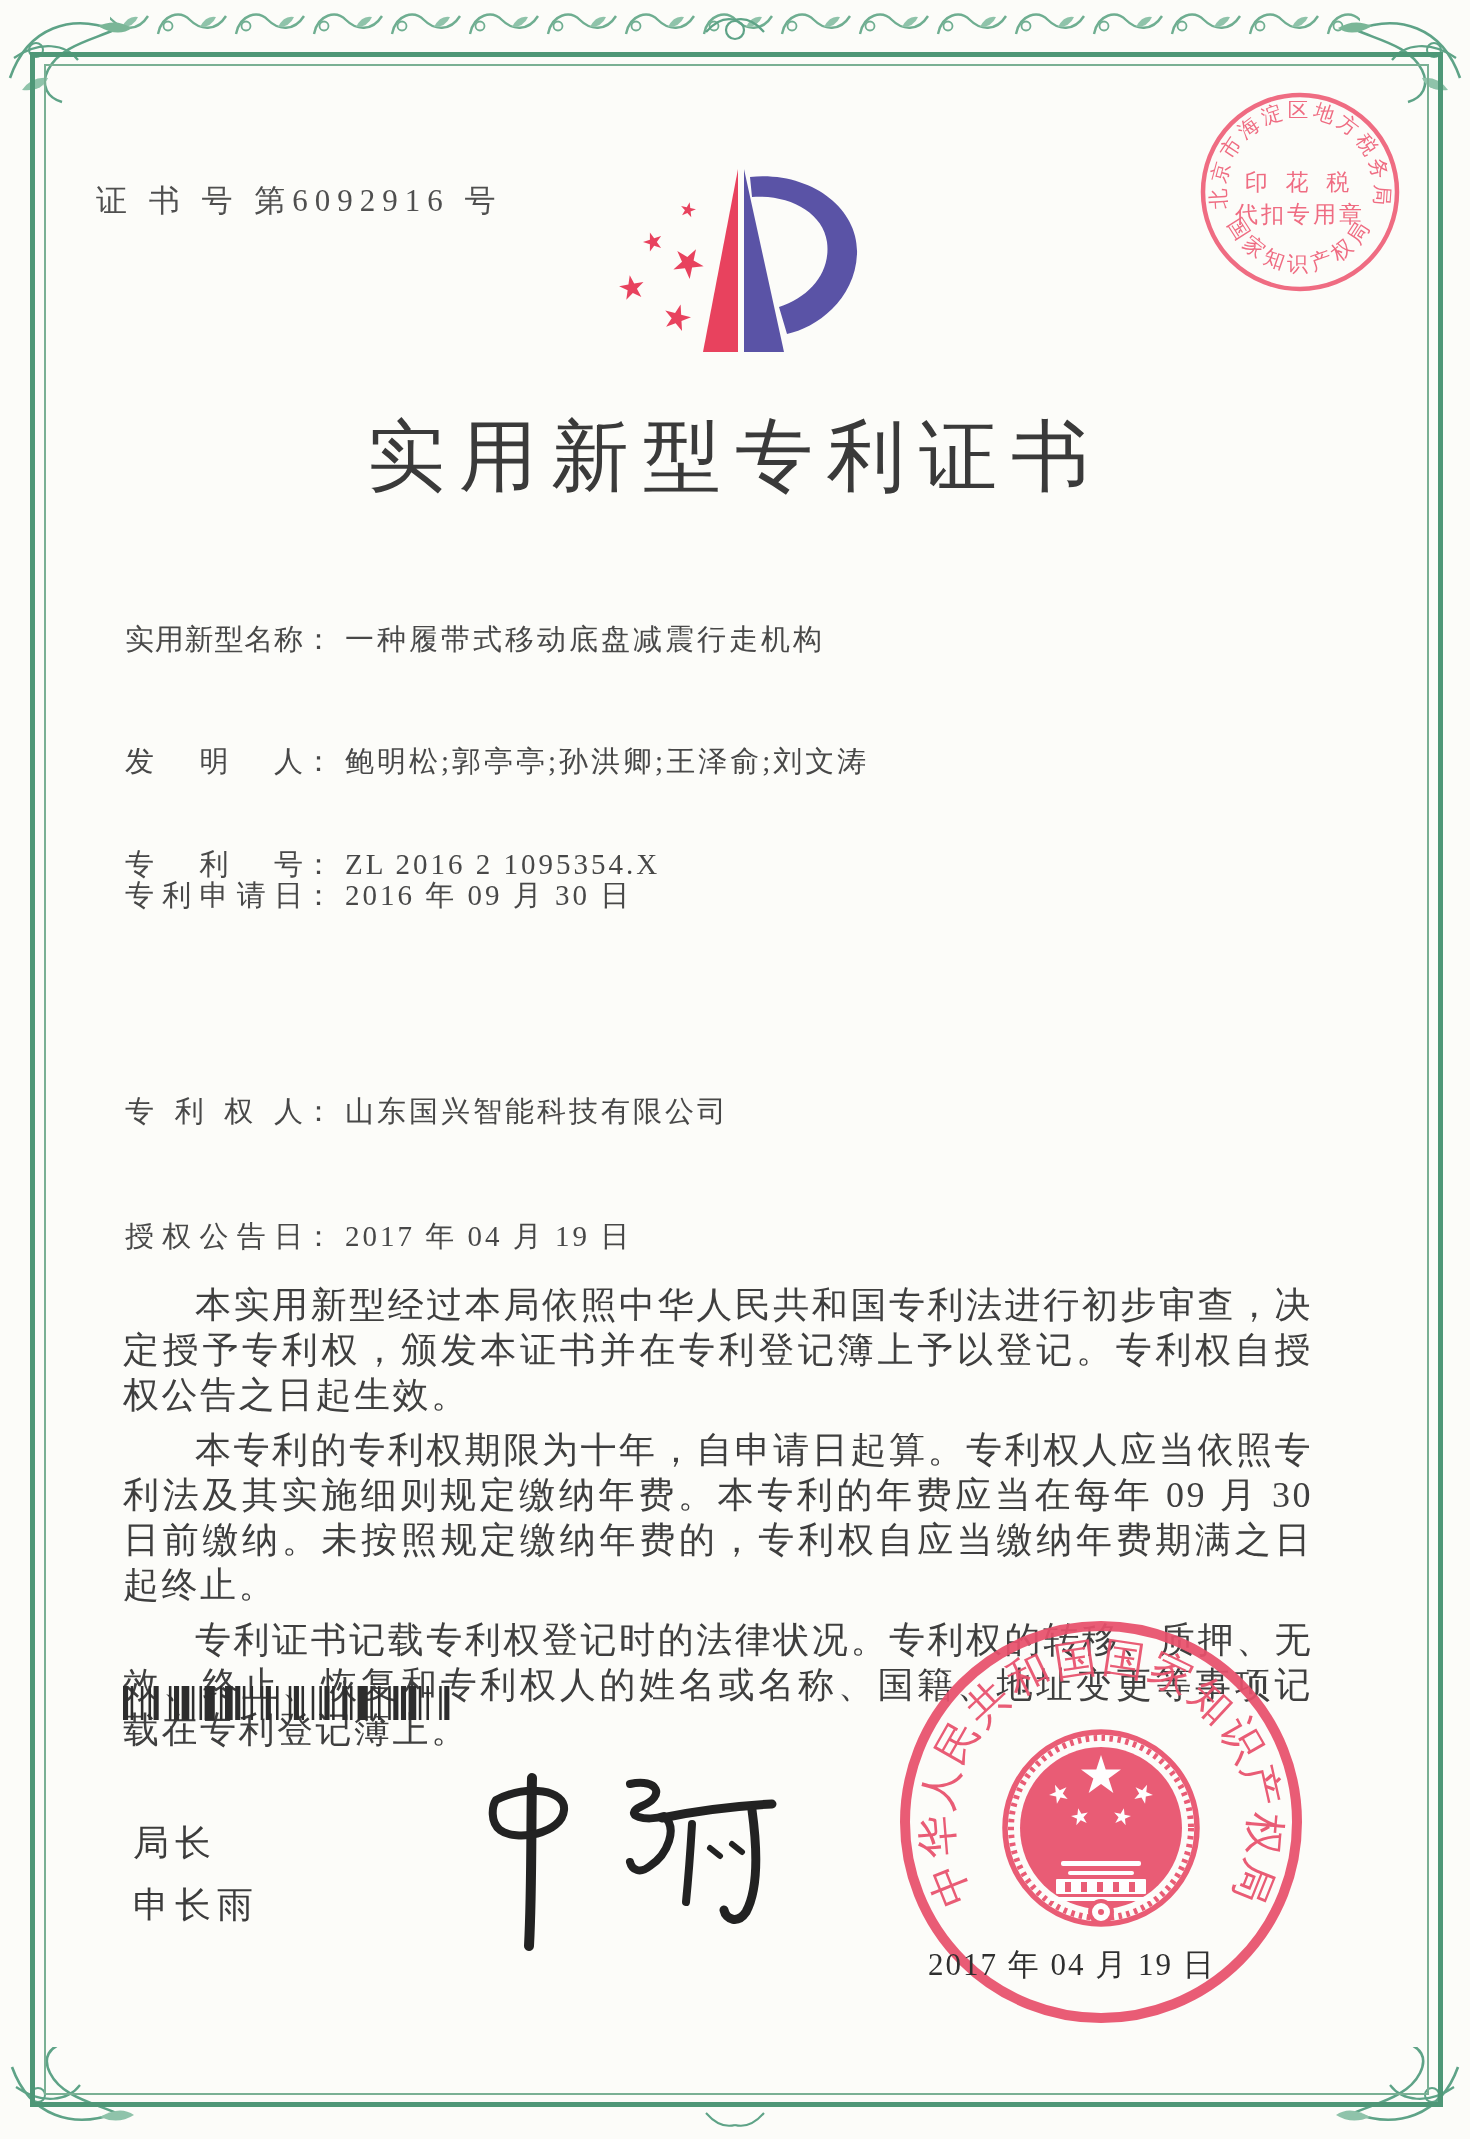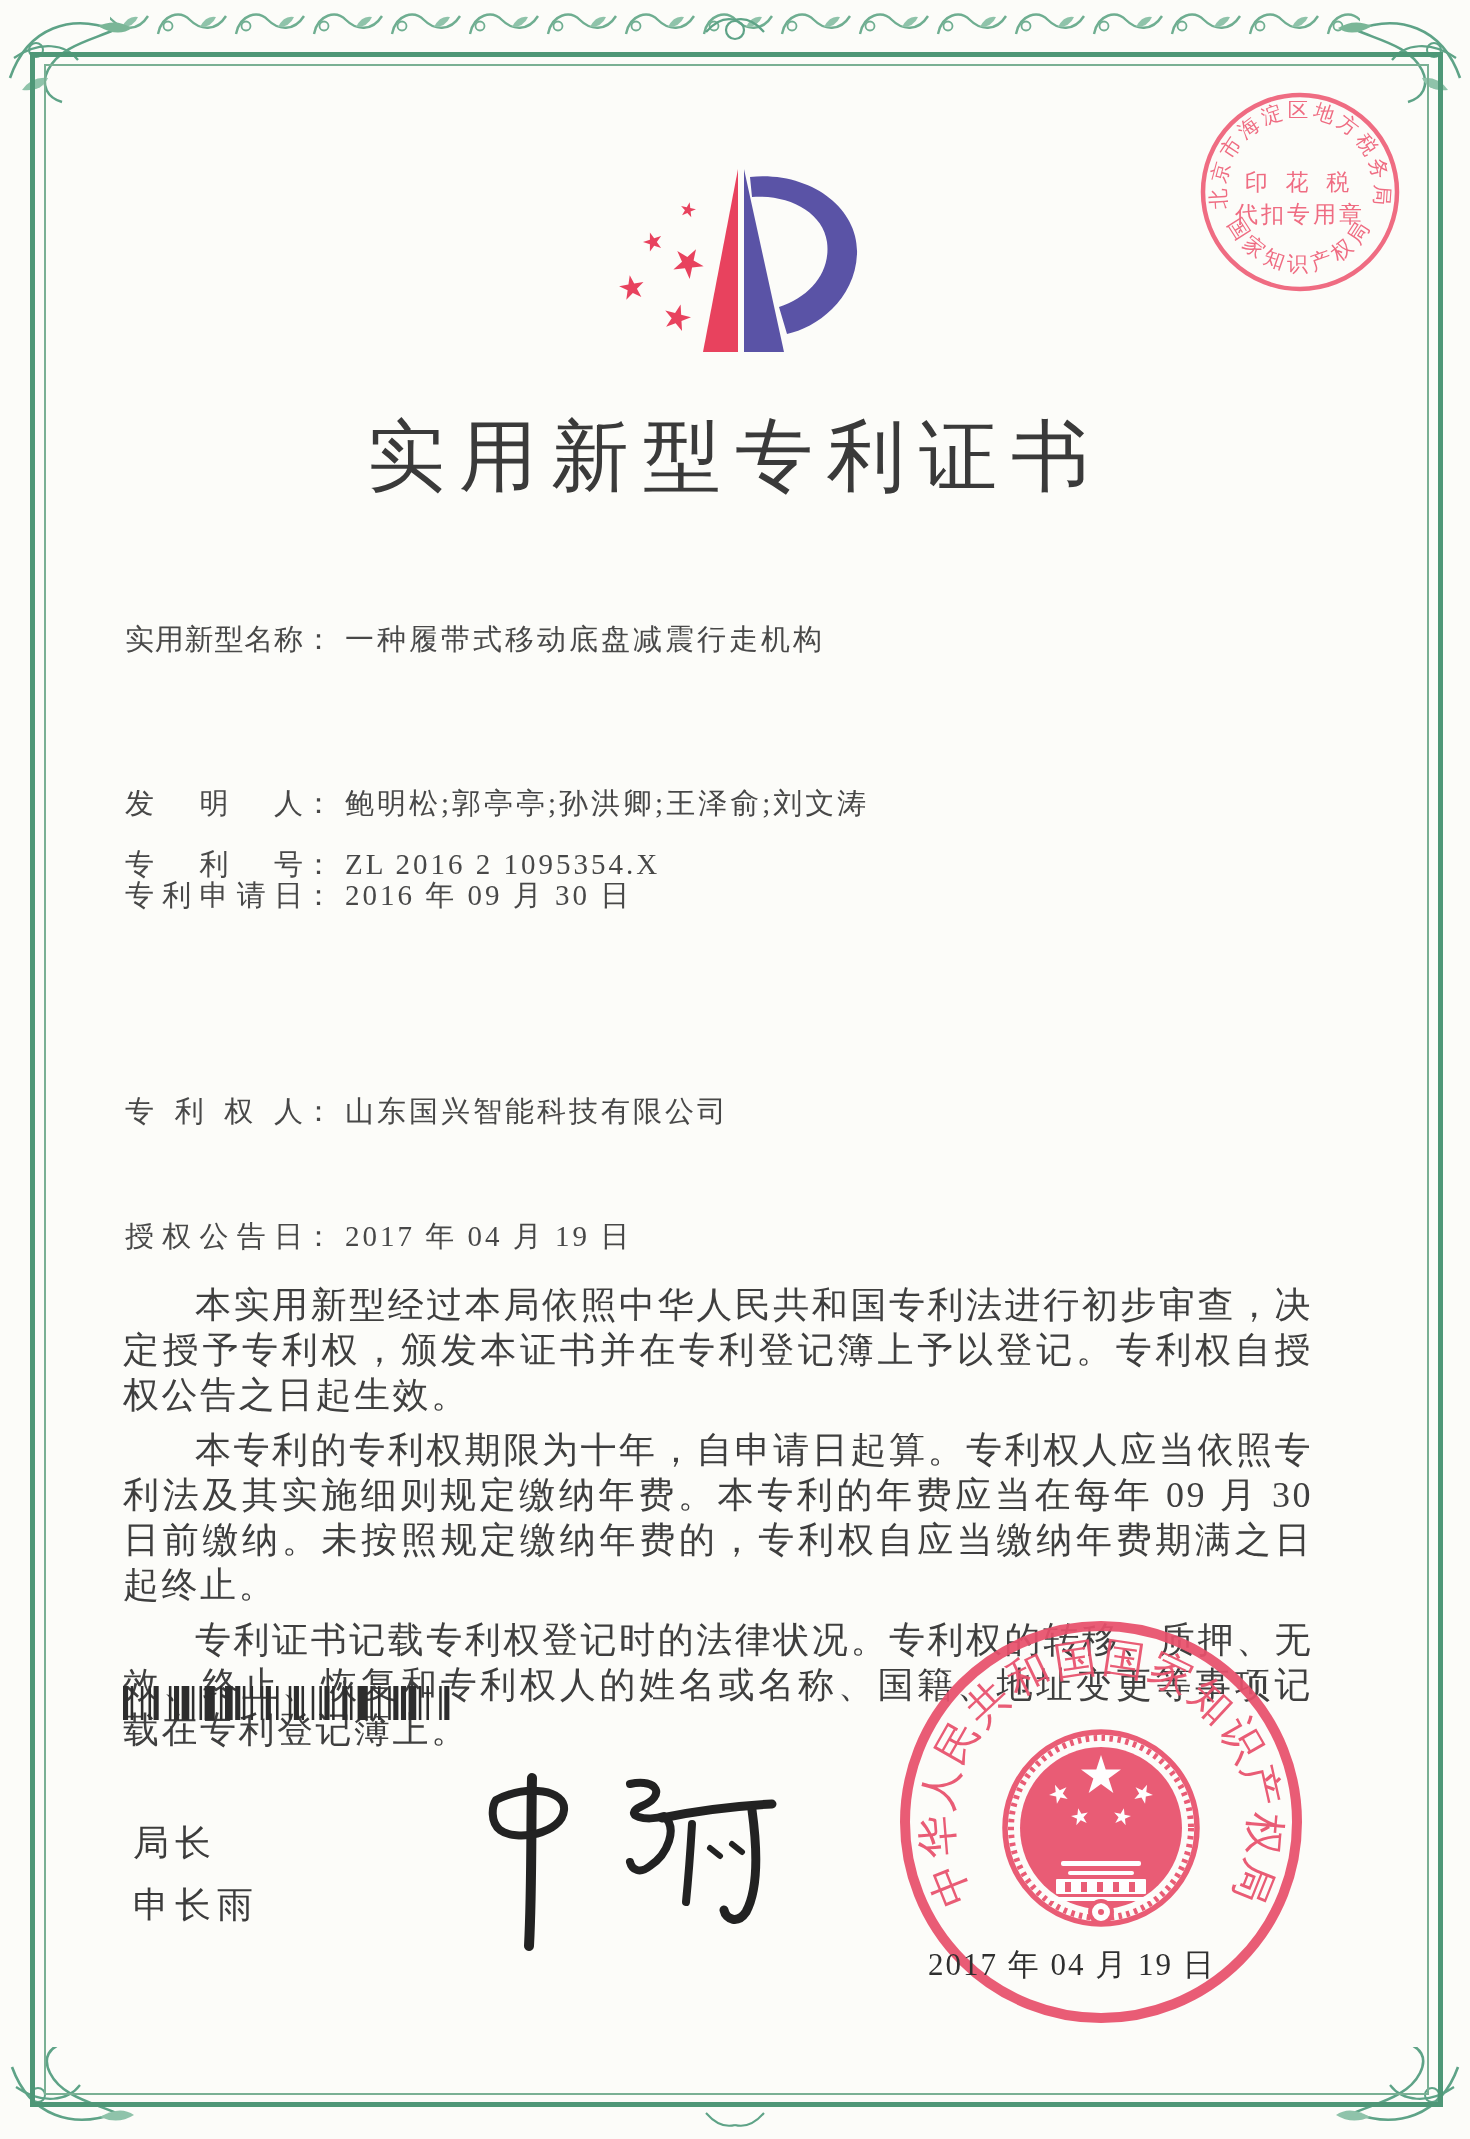--- a/index.html
+++ b/index.html
@@ -21,21 +21,21 @@
   .logo-svg{position:absolute; left:595px; top:150px;}
   .tax-stamp{position:absolute; left:1192px; top:86px; opacity:.92;}
   .title{position:absolute; left:0; right:0; top:405px; text-align:center;
     font-size:78px; font-weight:normal; letter-spacing:14px; color:#3a3a3a; white-space:nowrap;}
   
   .field-row{position:absolute; left:125px; display:flex; align-items:baseline;
     font-size:29px; color:#484848; white-space:nowrap;}
   .field-label{display:inline-block; width:178px; text-align:justify; text-align-last:justify;}
   .field-colon{margin-left:1px;}
   .field-value{margin-left:12px; letter-spacing:3px;}
-  .row1{top:620px;} .row2{top:784px;justify-content:center;} .row3{top:845px;}
+  .row1{top:620px;} .row2{top:742px;justify-content:center;} .row3{top:845px;}
   .row4{top:876px;} .row5{top:1092px;} .row6{top:1217px;}
   
   .body-text{position:absolute; left:123px; top:1283px; width:1190px;
     font-size:36px; line-height:45px; letter-spacing:2.5px;
     text-align:justify; color:#3f3f3f;}
   .body-text p{margin:0 0 10px 0; text-indent:2em;}
   
   .barcode{position:absolute; left:123px; top:1686px;}
   .director-block{position:absolute; left:133px; top:1812px; font-size:36px;
     color:#3c3c3c; line-height:62px; letter-spacing:6px;}
@@ -85,20 +85,21 @@
     </g>
     <use href="#cornerBL" transform="translate(1470,0) scale(-1,1)"></use>
     <g>
       <path d="M706 66 q14 16 29 12 M764 66 q-14 16 -29 12" fill="none" stroke="#5ea387" stroke-width="2"></path>
     </g>
   </svg>
 
   <div class="frame-outer"></div>
   <div class="frame-inner"></div>
 
+  <div class="cert-no">证 书 号 第6092916 号</div>
 
   <svg class="logo-svg" width="290" height="215" viewBox="0 0 290 215">
     <path d="M143 19 L108 202 L143 202 Z" fill="#e8425e"></path>
     <path d="M149 19 L149 202 L189 202 Z" fill="#5a53a6"></path>
     <path d="M155 27 C215 21 264 58 262 104 C260 150 221 178 192 184 L184 157 C215 147 236 122 232 92 C228 62 193 44 157 47 Z" fill="#5a53a6"></path>
     <g fill="#e8425e">
       <use href="#star5" transform="translate(93,60) rotate(12) scale(8)"></use>
       <use href="#star5" transform="translate(58,92) rotate(-18) scale(10)"></use>
       <use href="#star5" transform="translate(93,113) rotate(30) scale(16)"></use>
       <use href="#star5" transform="translate(37,138) rotate(-10) scale(13)"></use>

